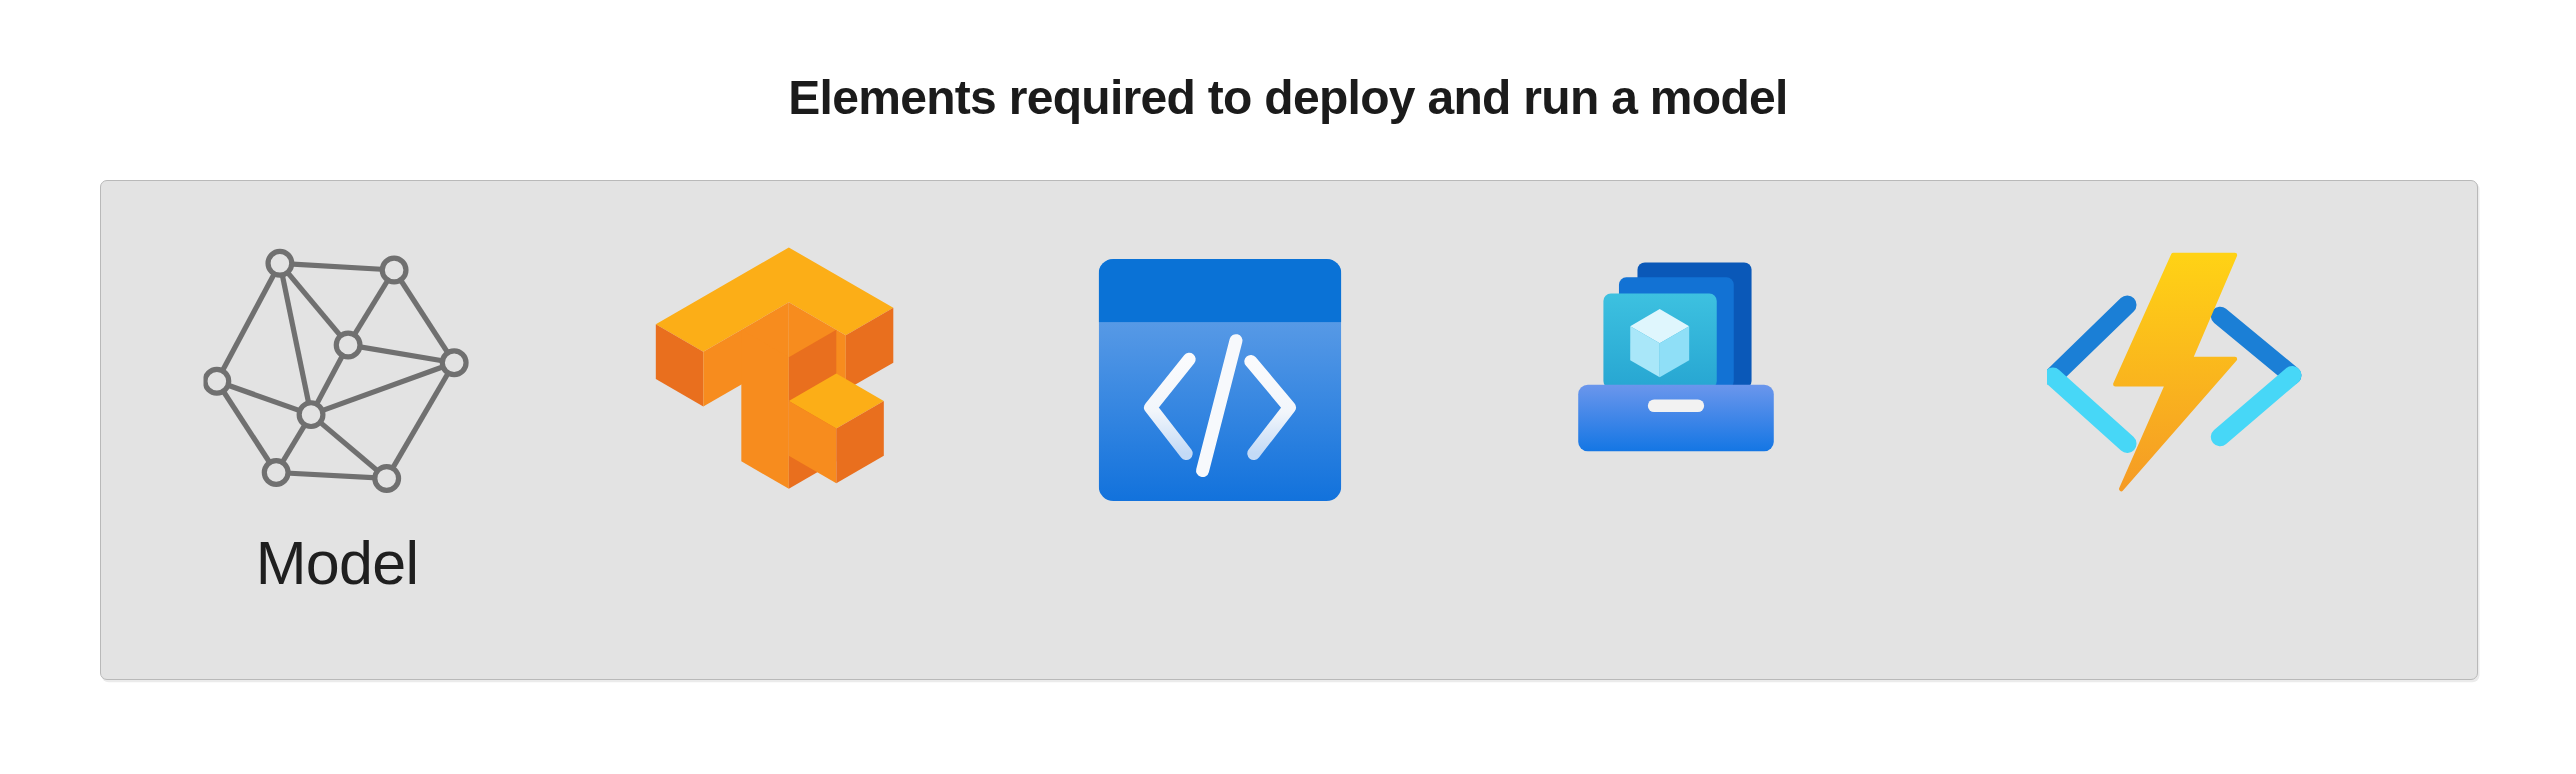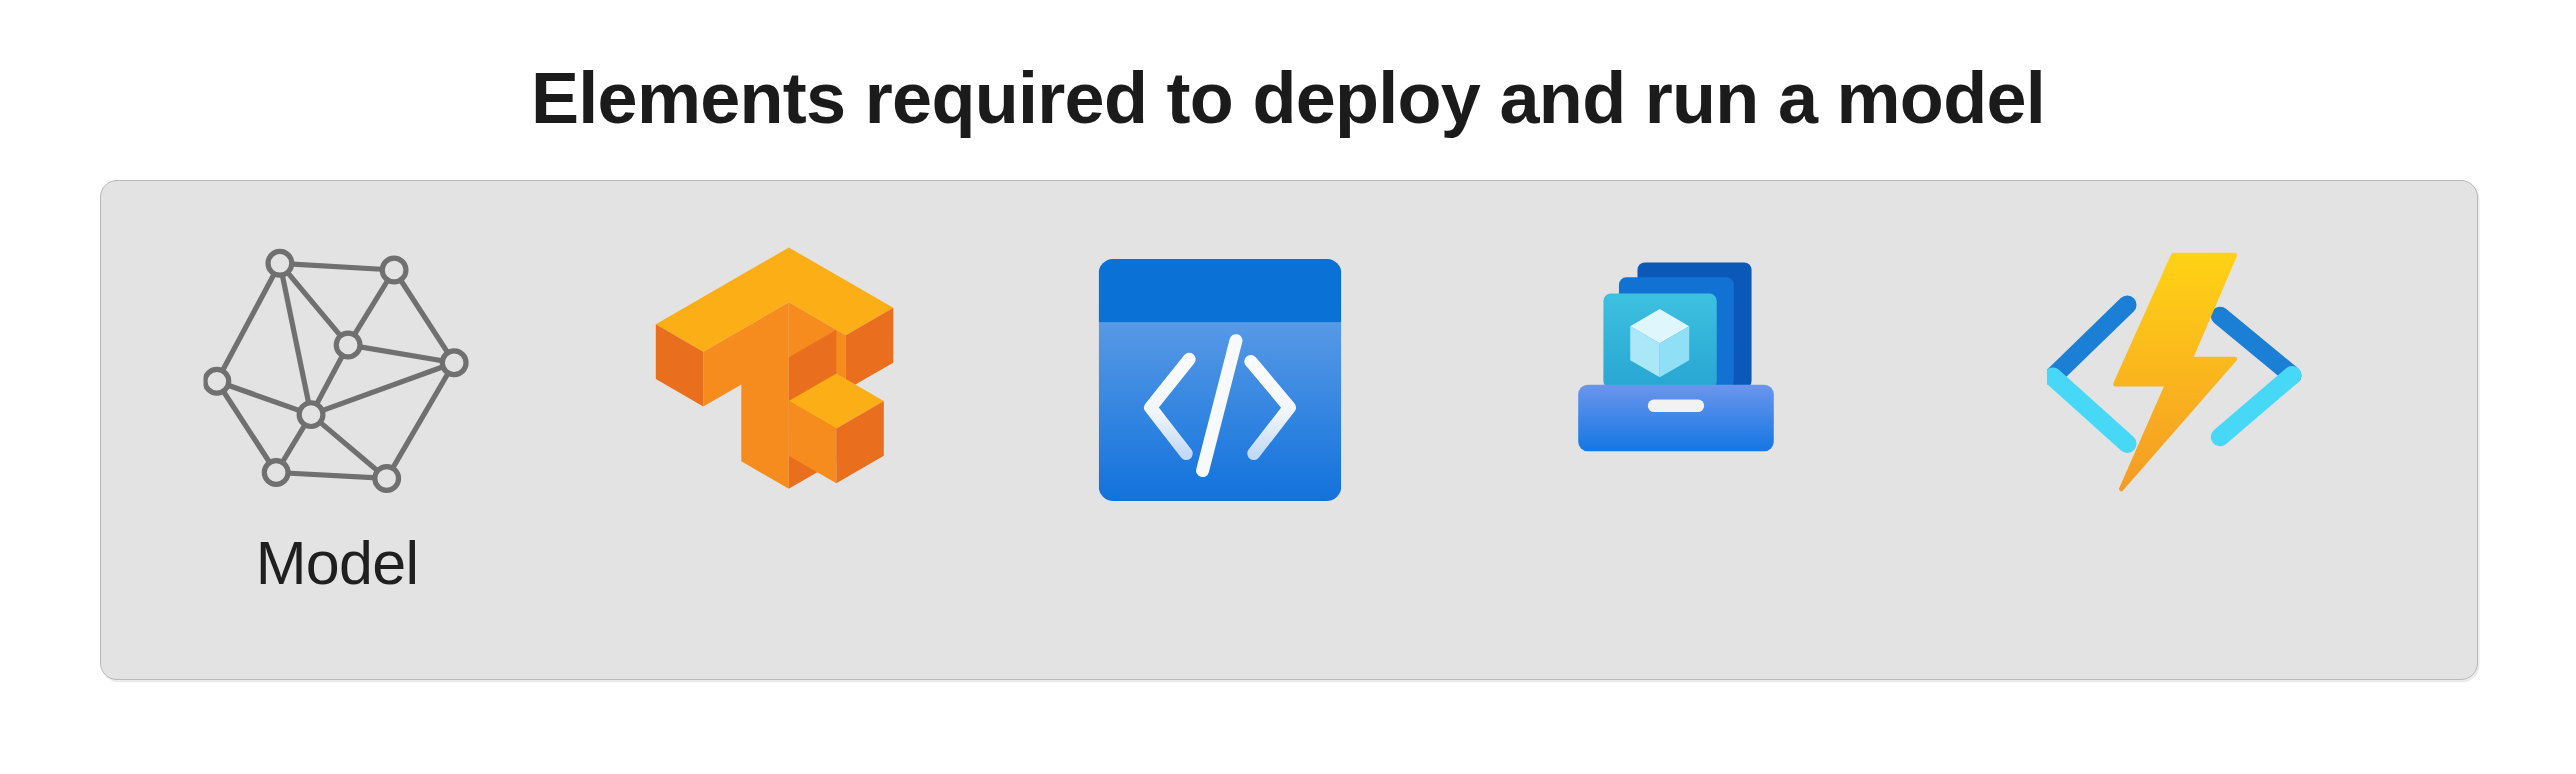--- a/index.html
+++ b/index.html
@@ -7,33 +7,33 @@
     position:relative;
     width:2576px;height:774px;
     background:#ffffff;
     font-family:"Liberation Sans","DejaVu Sans",sans-serif;
     overflow:hidden;
   }
   .title{
     position:absolute;
     top:58px;left:0;width:2576px;
     text-align:center;
-    font-size:72px;
+    font-size:48px;
     font-weight:bold;
     line-height:80px;
     color:#1b1b1b;
     letter-spacing:-0.7px;
   }
   .panel{
     position:absolute;
     left:100px;top:180px;
     width:2378px;height:500px;
     background:#e3e3e3;
     border:1.5px solid #b9b9b9;
-    border-radius:17px;
+    border-radius:7px;
     box-shadow:1.5px 2.2px 0 rgba(0,0,0,0.08);
     box-sizing:border-box;
   }
   .col{
     position:absolute;
     top:0;height:100%;
     width:460px;
     transform:translateX(-50%);
   }
   .icon-wrap{

